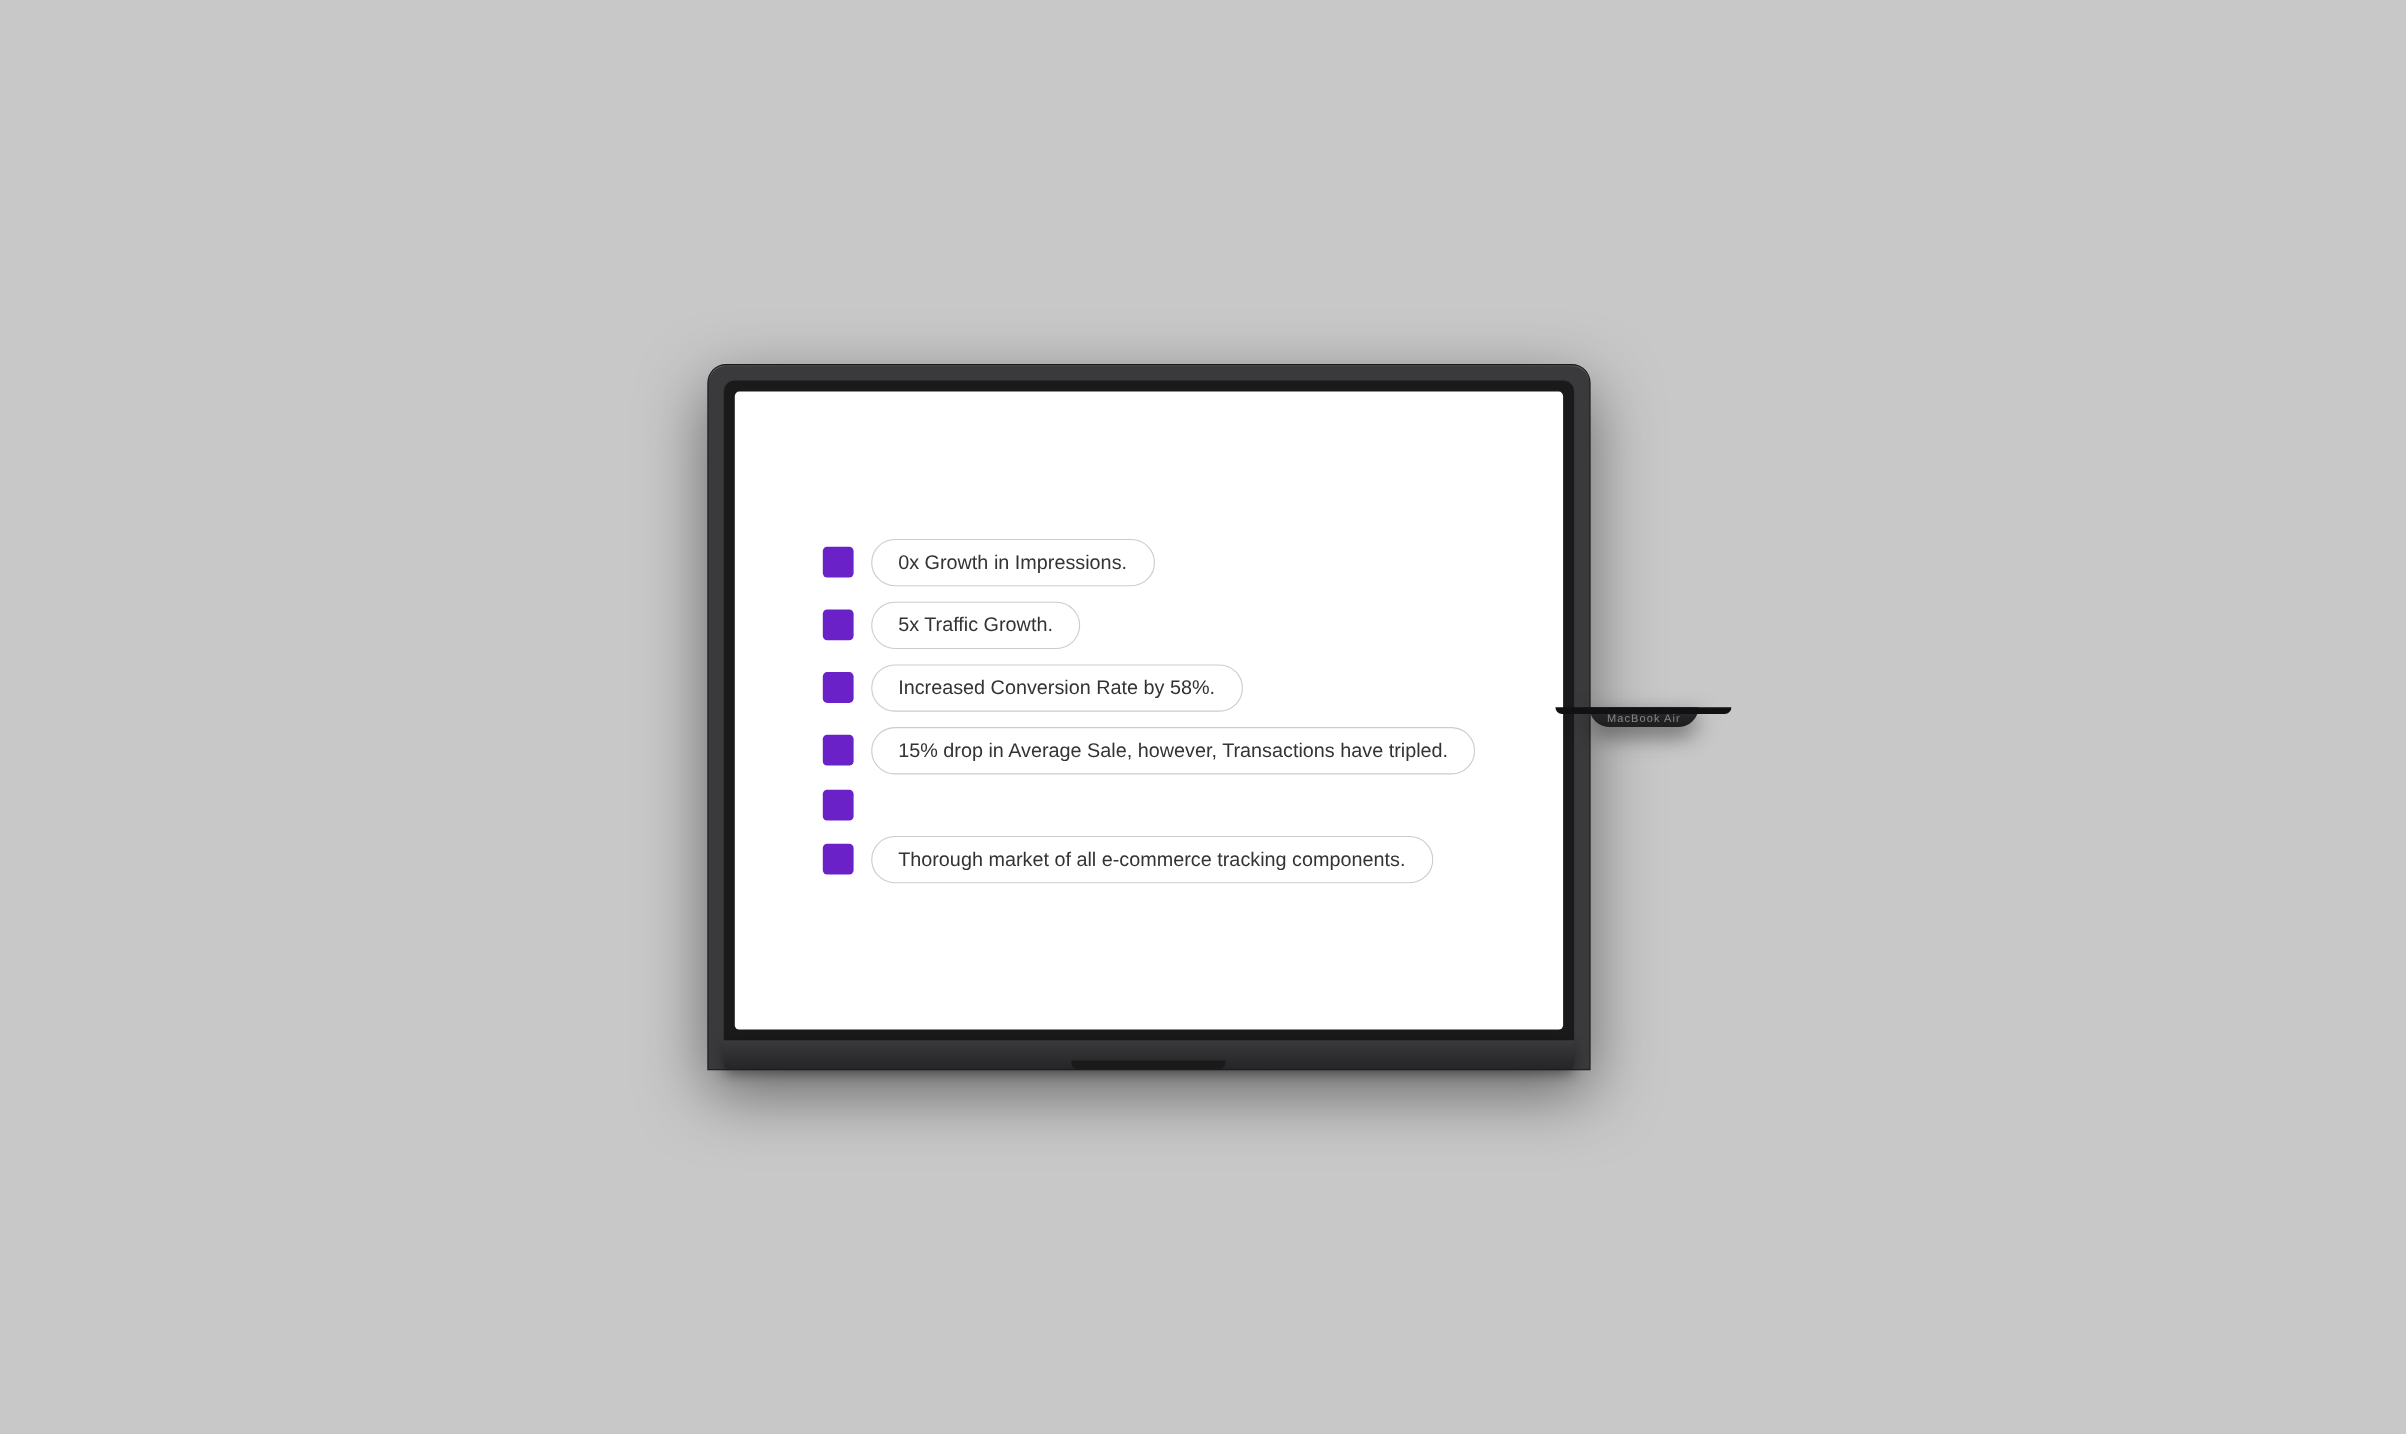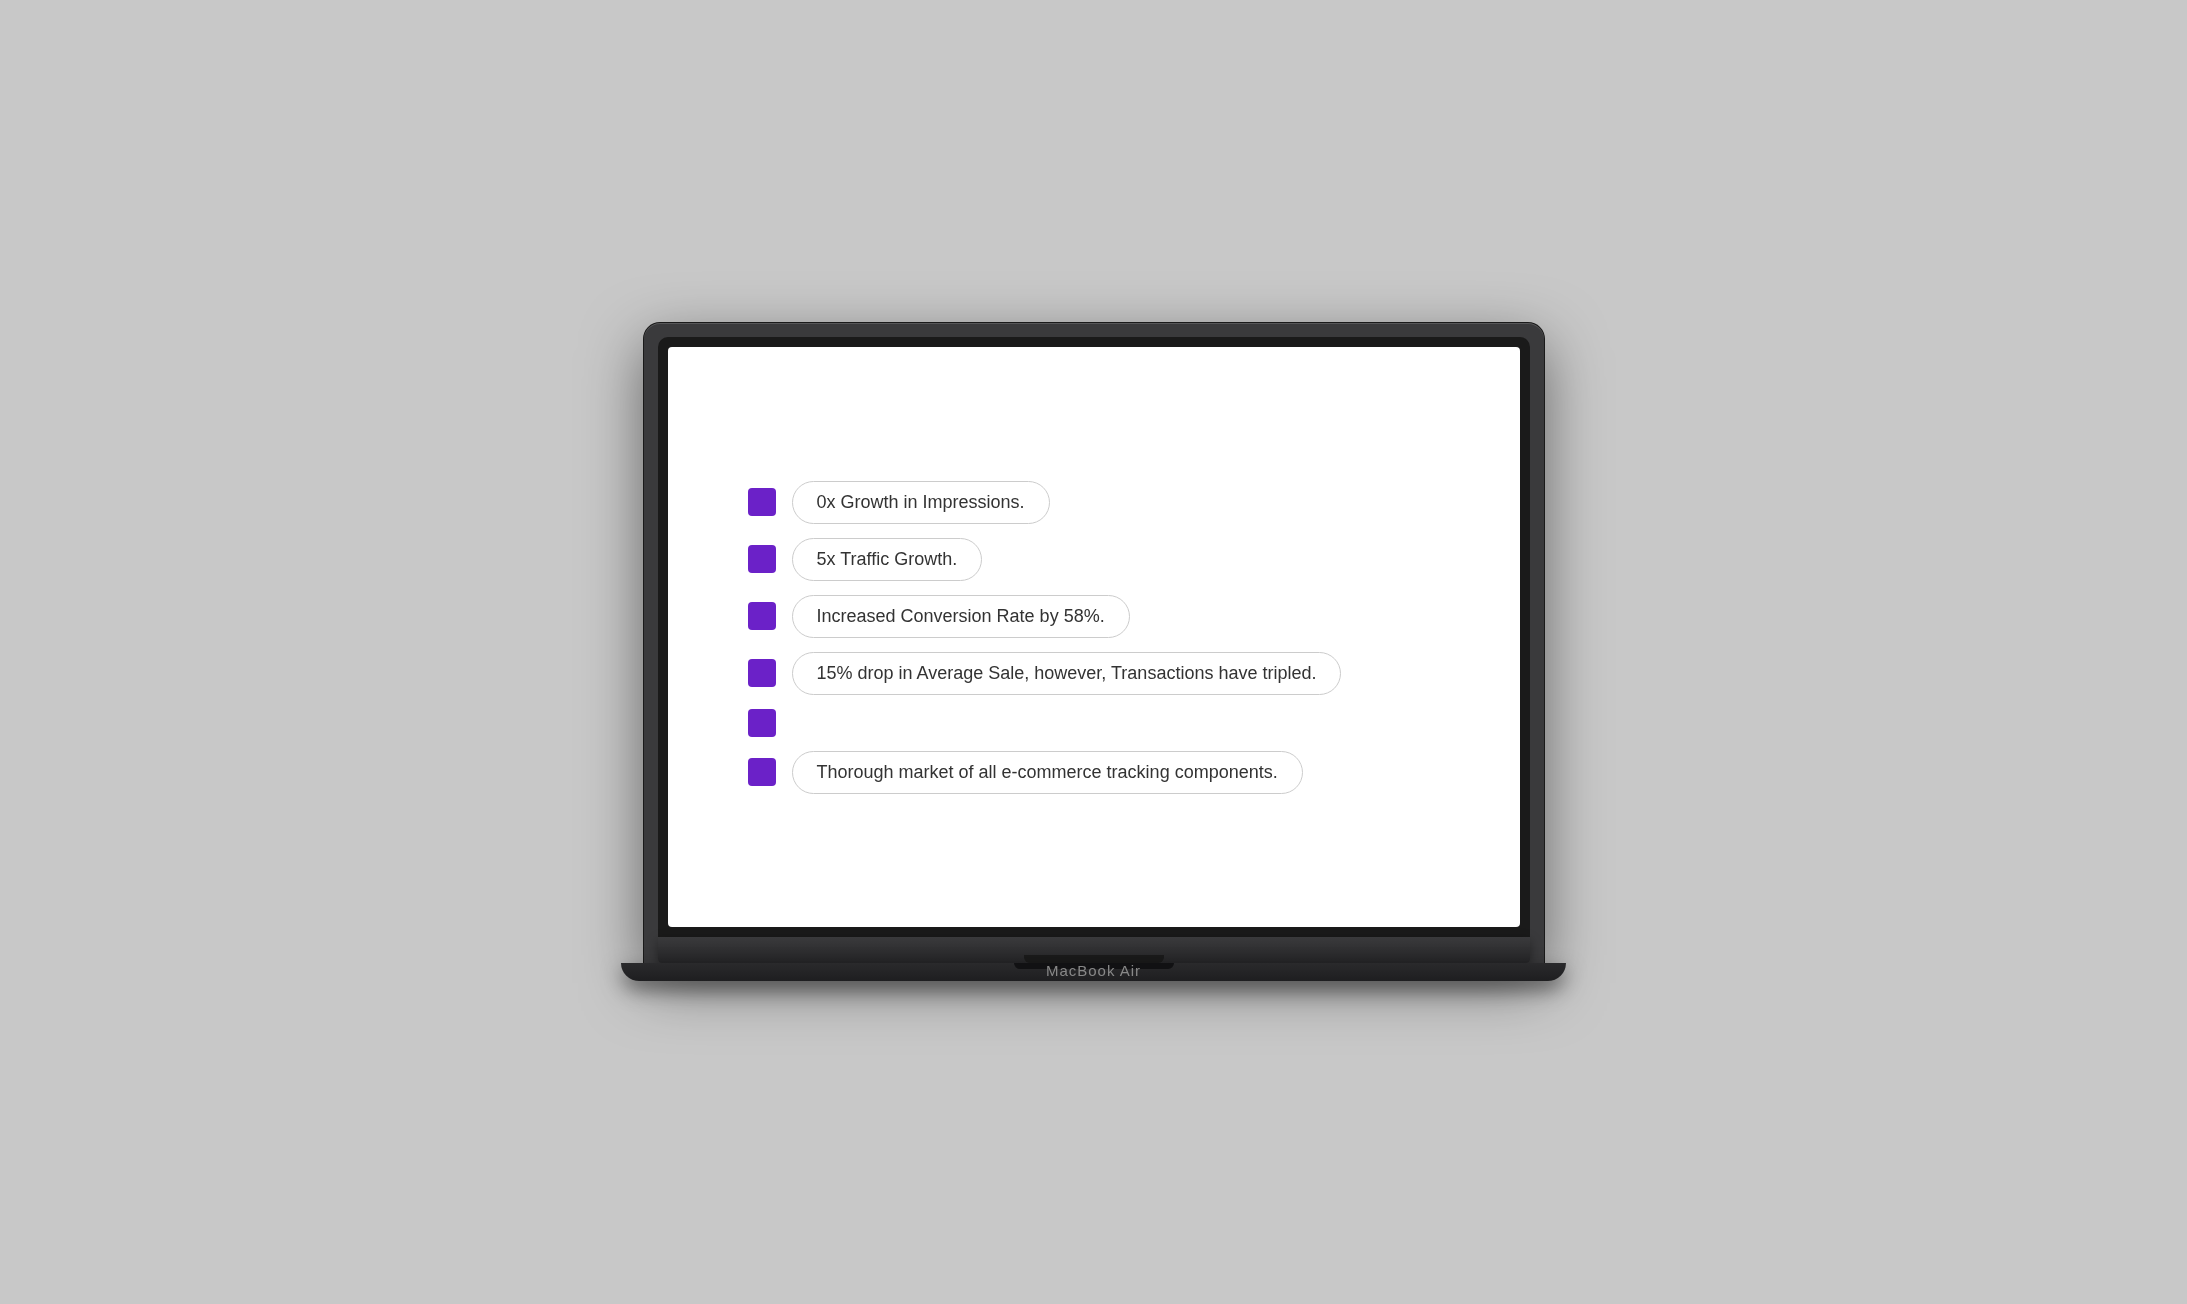--- a/index.html
+++ b/index.html
@@ -14,21 +14,21 @@
       justify-content: center;
       align-items: center;
       min-height: 100vh;
       font-family: -apple-system, BlinkMacSystemFont, 'Helvetica Neue', Arial, sans-serif;
     }
 
     .laptop-wrapper {
       position: relative;
       width: 900px;
       display: flex;
-      flex-direction: column;
+      flex-direction: row;
       align-items: center;
     }
 
     .laptop-body {
       width: 100%;
       background: #3a3a3c;
       border-radius: 16px 16px 0 0;
       padding: 14px 14px 0 14px;
       box-shadow:
         0 0 0 1px #1a1a1a,
@@ -132,21 +132,21 @@
       height: 6px;
       background: #111113;
       border-radius: 0 0 8px 8px;
     }
 
     .macbook-label {
       position: absolute;
       bottom: 2px;
       left: 50%;
       transform: translateX(-50%);
-      font-size: 15px;
+      font-size: 10px;
       color: #888888;
       letter-spacing: 1px;
       font-family: -apple-system, BlinkMacSystemFont, 'Helvetica Neue', Arial, sans-serif;
       font-weight: 300;
       white-space: nowrap;
     }
   </style>
 </head>
 <body>
 

